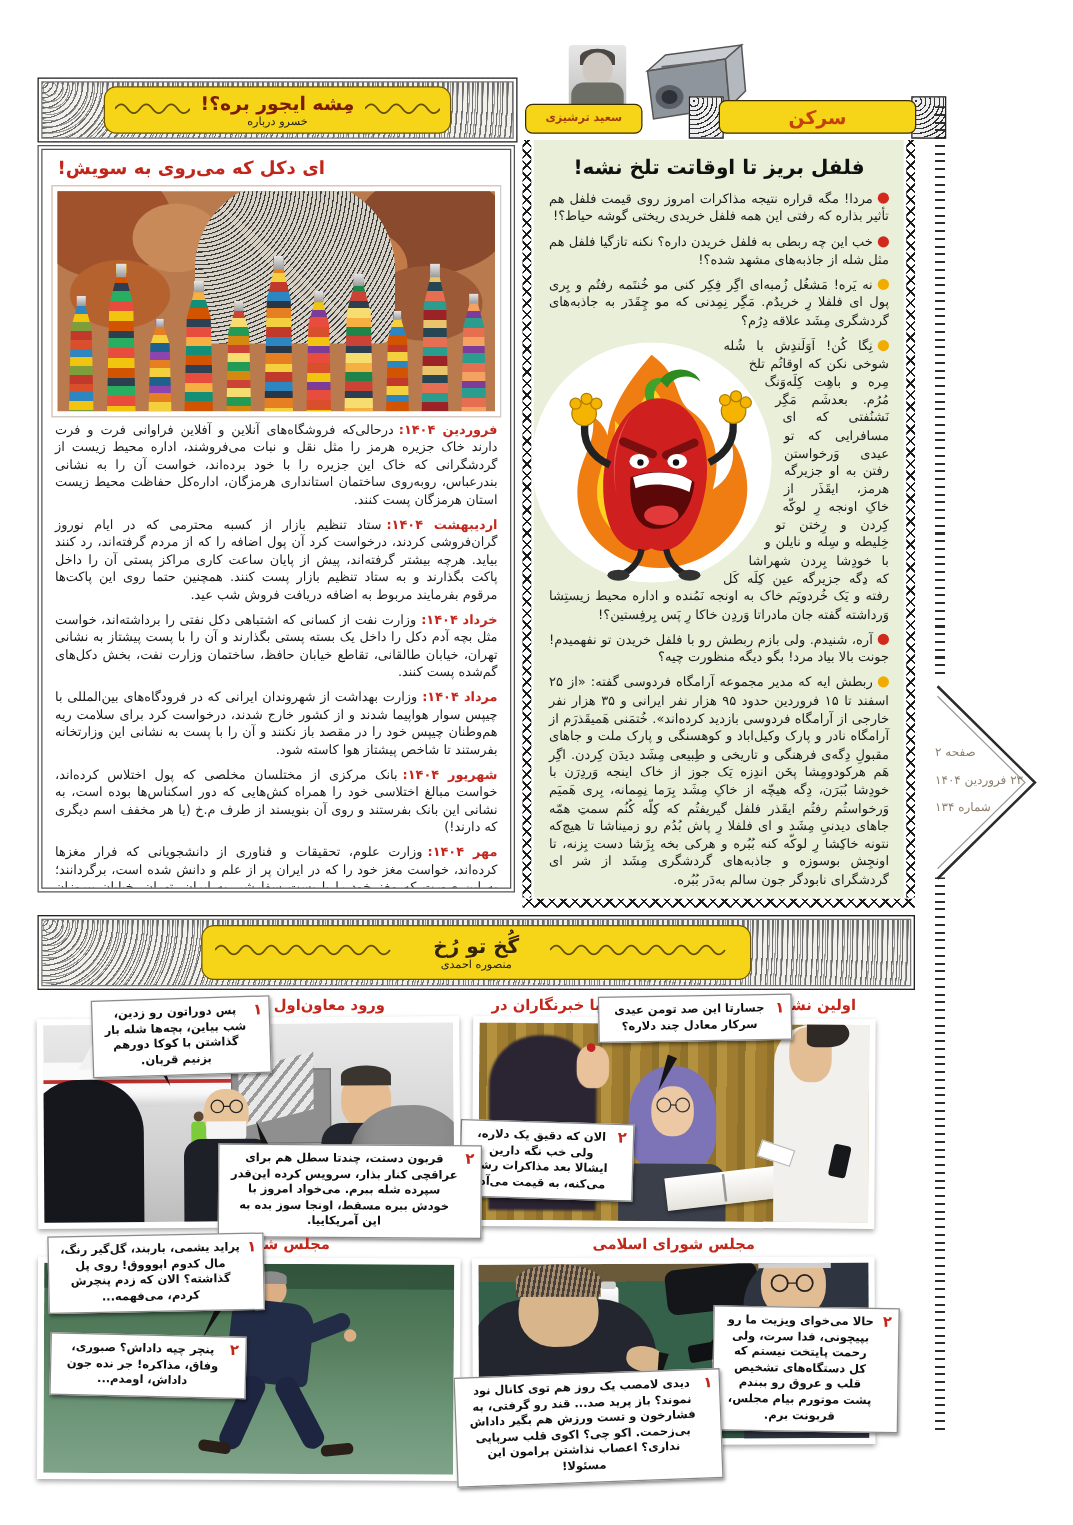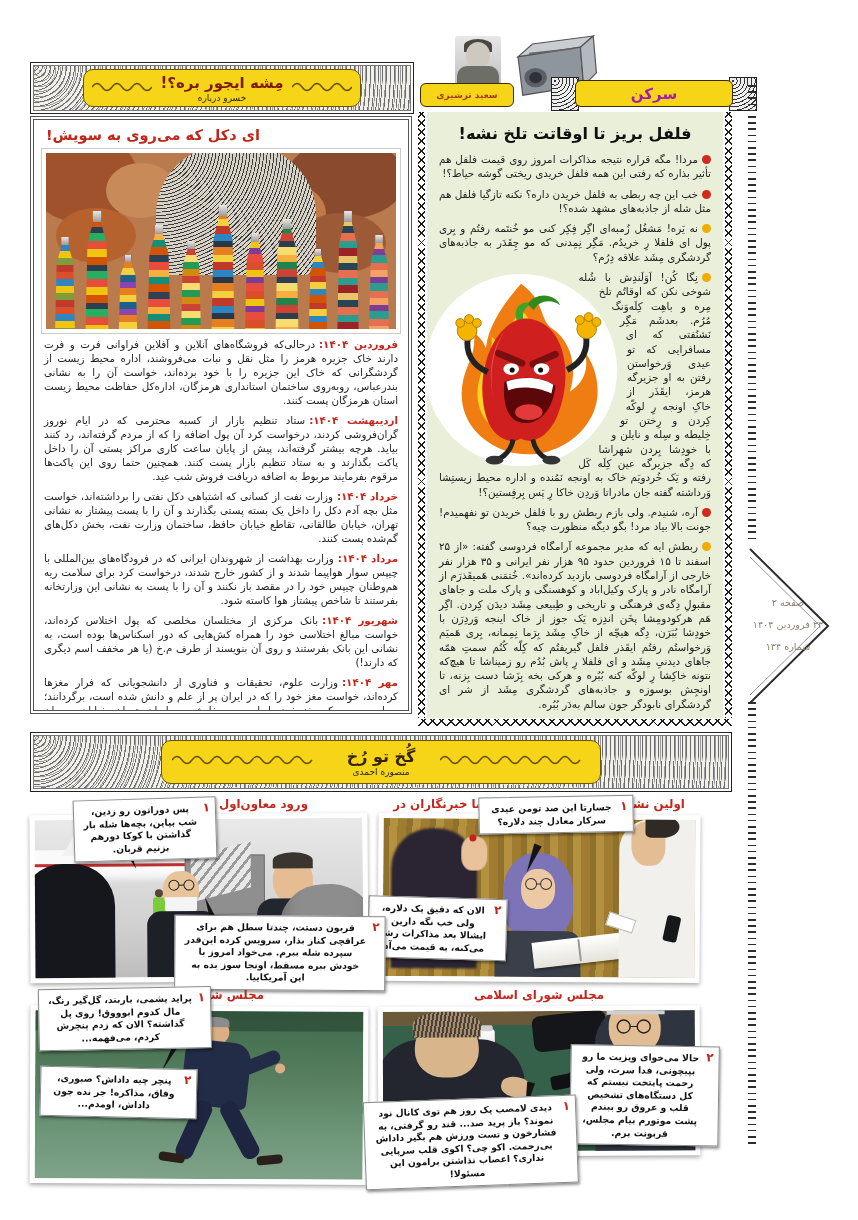--- a/index.html
+++ b/index.html
@@ -47,28 +47,28 @@
   
   .avatar{position:absolute;left:455px;top:36px;width:46px;height:52px;background:linear-gradient(#e7e7e7,#bdbdbd);
      overflow:hidden;border-radius:3px;}
   .av-head{position:absolute;left:11px;top:6px;width:24px;height:26px;border-radius:50% 50% 45% 45%;background:#cfc8c0;}
   .av-hair{position:absolute;left:9px;top:3px;width:28px;height:13px;border-radius:50% 50% 0 0;background:#4c4742;}
   .av-body{position:absolute;left:2px;top:30px;width:42px;height:22px;border-radius:10px 10px 0 0;background:#6d6f66;}
   .srkban{position:absolute;left:575px;top:80px;width:158px;height:27px;}
   .namebadge{position:absolute;left:420px;top:83px;width:92px;height:22px;background:#f6d417;border:1.5px solid #3a2c00;
      border-radius:6px;display:flex;align-items:center;justify-content:center;font-size:9px;font-weight:bold;color:#a33c10;}
   .srk-inner{position:absolute;inset:0;background:#f6d417;border:1.5px solid #3a2c00;border-radius:6px;
-     display:flex;align-items:center;justify-content:center;font-weight:bold;font-size:15px;color:#a21caf;}
+     display:flex;align-items:center;justify-content:center;font-weight:bold;font-size:15px;color:#c2410c;}
   .wing{position:absolute;top:-3px;width:26px;height:32px;background:
      repeating-radial-gradient(circle at 3px 3px,#333 0 1px,transparent 1px 3.6px),#eee;border:1px solid #222;}
   
   .ticks{position:absolute;left:748px;width:8px;background:
      repeating-linear-gradient(180deg,#2d2d2d 0 1.6px,transparent 1.6px 6.2px);}
   .diamond{position:absolute;left:746px;top:545px;}
-  .sideinfo{position:absolute;left:748px;top:592px;width:80px;text-align:center;
+  .sideinfo{position:absolute;left:748px;top:592px;width:80px;text-align:left;
      color:#8c7f6e;font-size:9.6px;line-height:22px;}
   
   .capt{position:absolute;color:#c3261a;font-weight:bold;font-size:11.8px;text-align:center;}
   .panel{position:absolute;background:#fff;padding:5px;box-shadow:0 2px 4px rgba(0,0,0,.35);}
   .ph{position:relative;width:100%;height:100%;overflow:hidden;}
   .bubble{position:absolute;background:#fff;border:1px solid #8a8a8a;box-shadow:1px 2px 3px rgba(0,0,0,.45);
      padding:5px 17px 5px 8px;font-weight:bold;font-size:9.2px;line-height:12.6px;text-align:center;
      transform:rotate(-1.4deg);z-index:6;color:#111;}
   .bnum{position:absolute;right:5px;top:4px;color:#c3261a;font-size:12px;}
   .tail{position:absolute;width:0;height:0;border-left:4px solid transparent;border-right:4px solid transparent;

